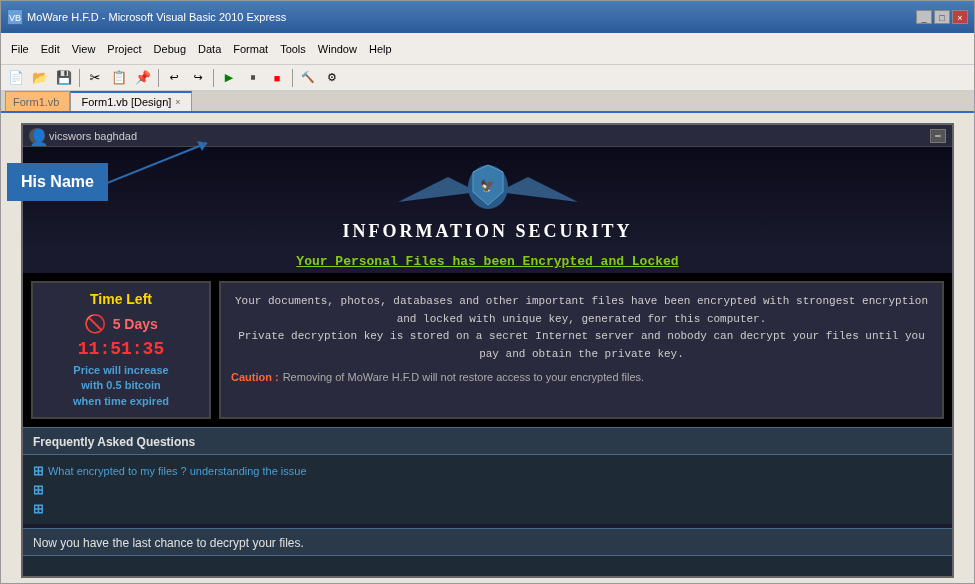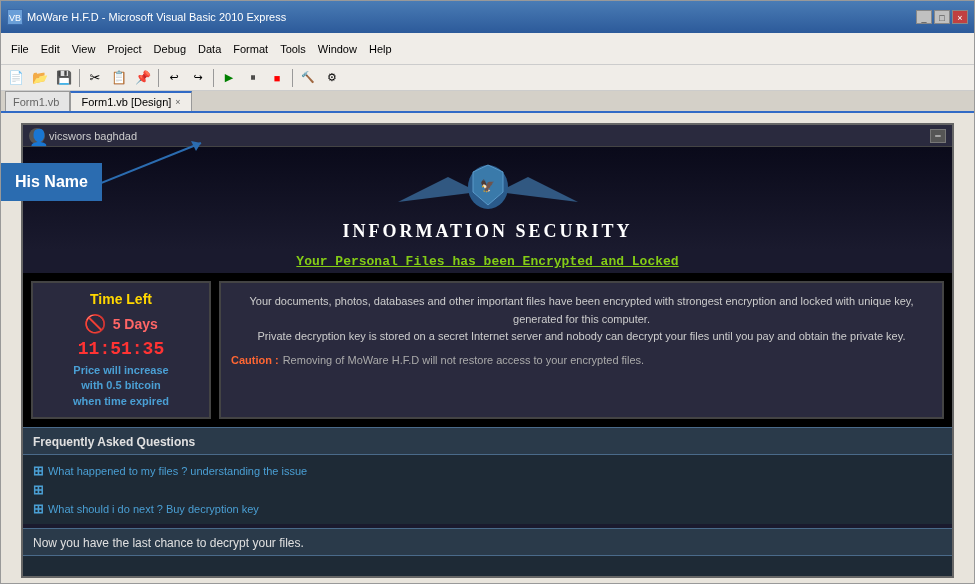--- a/index.html
+++ b/index.html
@@ -21,29 +21,29 @@
 
     
     .toolbar { background: #f0ede8; height: 26px; border-bottom: 1px solid #ccc; display: flex; align-items: center; padding: 0 4px; gap: 2px; }
     .toolbar-btn { width: 22px; height: 22px; background: transparent; border: 1px solid transparent; display: flex; align-items: center; justify-content: center; cursor: pointer; font-size: 11px; }
     .toolbar-sep { width: 1px; height: 18px; background: #999; margin: 0 2px; }
     .toolbar-icon { font-size: 13px; }
 
     
     .tab-bar { background: #d4d0c8; height: 22px; display: flex; align-items: flex-end; padding: 0 4px; border-bottom: 2px solid #316ac5; }
     .tab { height: 20px; padding: 0 10px; font-size: 11px; line-height: 20px; cursor: pointer; border: 1px solid #999; border-bottom: none; font-family: 'Segoe UI', sans-serif; display: flex; align-items: center; gap: 4px; }
-    .tab.inactive { background: #e5e5e5; color: #666; padding-left: 7px; }
+    .tab.inactive { background: #fdba74; color: #666; padding-left: 7px; }
     .tab.active { background: #f0ede8; color: #000; border-top: 2px solid #316ac5; }
     .tab-close { font-size: 9px; color: #666; cursor: pointer; }
 
     
     .main-area { flex: 1; display: flex; position: relative; overflow: hidden; }
 
     
-    .annotation { position: absolute; left: 0; top: 50px; z-index: 10; border-radius: 12px; }
+    .annotation { position: absolute; left: 6px; top: 50px; z-index: 10; border-radius: 12px; }
     .annotation-box { background: #2b6cb0; color: white; font-size: 16px; font-weight: bold; padding: 10px 14px; font-family: Arial, sans-serif; }
 
     
     .form-designer { flex: 1; background: #e8e4dc; overflow: hidden; position: relative; }
 
     
     .ransomware-window { position: absolute; top: 10px; left: 20px; right: 20px; bottom: 5px; background: #1a1a2e; border: 2px solid #666; overflow: hidden; }
 
     
     .user-bar { background: #2a2a3e; height: 22px; display: flex; align-items: center; padding: 0 6px; border-bottom: 1px solid #444; }
@@ -65,21 +65,21 @@
     .timer-panel { width: 180px; min-width: 180px; background: #2a2a3e; border: 2px solid #444; margin: 8px; padding: 8px; text-align: center; }
     .timer-title { color: #ffd700; font-size: 14px; font-weight: bold; font-family: Arial; margin-bottom: 6px; }
     .timer-days-row { display: flex; align-items: center; justify-content: center; gap: 6px; }
     .timer-icon { font-size: 18px; }
     .timer-days { color: #ff6666; font-size: 14px; font-weight: bold; }
     .timer-clock { color: #ff3333; font-size: 18px; font-weight: bold; font-family: 'Courier New', monospace; margin: 4px 0; }
     .timer-note { color: #4a9fd4; font-size: 11px; font-weight: bold; text-align: center; line-height: 1.4; }
 
     
     .desc-panel { flex: 1; background: #2a2a3e; border: 2px solid #444; margin: 8px 8px 8px 0; padding: 10px; }
-    .desc-text { color: #cccccc; font-size: 11px; font-family: Liberation Sans, sans-serif; line-height: 1.6; text-align: center; }
+    .desc-text { color: #cccccc; font-size: 11px; font-family: Liberation Mono, monospace; line-height: 1.6; text-align: center; }
     .caution-row { margin-top: 8px; display: flex; align-items: flex-start; gap: 4px; }
     .caution-label { color: #ff6633; font-weight: bold; font-size: 11px; font-family: Arial; }
     .caution-text { color: #aaaaaa; font-size: 11px; font-family: Arial; }
 
     
     .faq-header { background: #2a3a4a; border-top: 1px solid #4a6a8a; border-bottom: 1px solid #4a6a8a; padding: 4px 10px; }
     .faq-title { color: #e0e0e0; font-size: 12px; font-weight: bold; font-family: Arial; }
     .faq-items { background: #1e2a36; padding: 6px 10px; }
     .faq-item { color: #4a9fd4; font-size: 11px; font-family: Arial; padding: 2px 0; display: flex; align-items: center; gap: 4px; cursor: pointer; }
     .faq-plus { color: #4a9fd4; font-size: 13px; font-weight: bold; }
@@ -235,28 +235,27 @@
             </div>
           </div>
         </div>
 
         <div class="faq-header">
           <span class="faq-title">Frequently Asked Questions</span>
         </div>
         <div class="faq-items">
           <div class="faq-item">
             <span class="faq-plus">⊞</span>
-            <span>What happened to my files ? understanding  the issue</span>
+            <span>What encrypted to my files ? understanding  the issue</span>
           </div>
           <div class="faq-item">
             <span class="faq-plus">⊞</span>
           </div>
           <div class="faq-item">
             <span class="faq-plus">⊞</span>
-            <span>What should i do next ? Buy decryption key</span>
           </div>
         </div>
 
         <div class="decrypt-header">
           <span class="decrypt-title">Now you have the last chance to decrypt your files.</span>
         </div>
         <div class="decrypt-input-area"></div>
 
       </div>
     </div>

